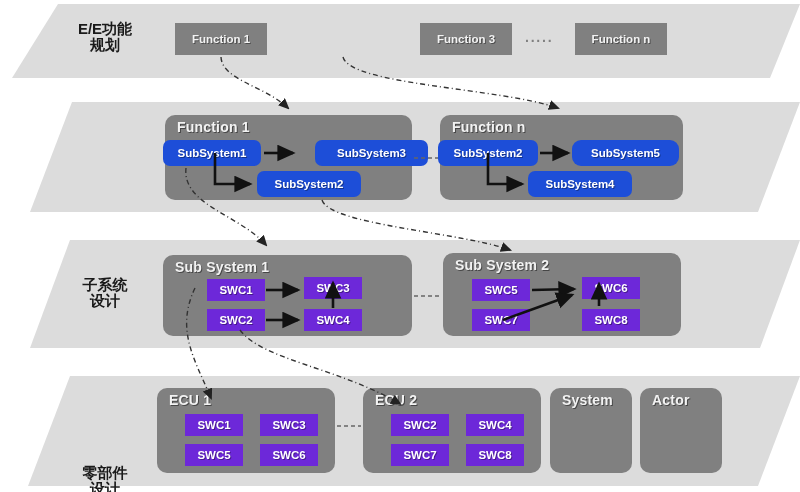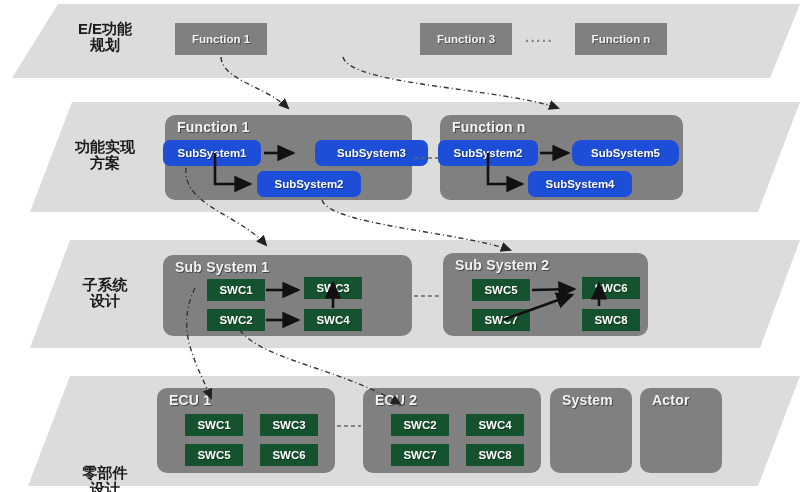--- a/index.html
+++ b/index.html
@@ -18,21 +18,21 @@
        font-weight:bold;font-size:14px;letter-spacing:.2px;
        text-shadow:1px 1px 0 rgba(0,0,0,.45);}
 
   
   .fbox{position:absolute;background:#808080;color:#F2F2F2;font-weight:bold;
         font-size:11.5px;display:flex;align-items:center;justify-content:center;
         text-shadow:1px 1px 0 rgba(0,0,0,.4);}
   .sbox{position:absolute;background:#1d4ed8;color:#ffffff;font-weight:bold;
         font-size:11.5px;border-radius:7px;display:flex;align-items:center;
         justify-content:center;text-shadow:1px 1px 0 rgba(0,0,0,.35);}
-  .swc{position:absolute;background:#14532d;color:#ffffff;font-weight:bold;
+  .swc{position:absolute;background:#6d28d9;color:#ffffff;font-weight:bold;
        font-size:11.5px;display:flex;align-items:center;justify-content:center;
        text-shadow:1px 1px 0 rgba(0,0,0,.35);}
   .ellip{position:absolute;color:#808080;font-weight:bold;font-size:14px;
          letter-spacing:1px;}
 
   svg.ov{position:absolute;left:0;top:0;width:800px;height:492px;
          pointer-events:none;overflow:visible;}
 </style>
 </head>
 <body>
@@ -49,22 +49,20 @@
 
   <div class="fbox" style="left:175px;top:23px;width:92px;height:32px;">Function 1</div>
   <div class="fbox" style="left:420px;top:23px;width:92px;height:32px;">Function 3</div>
   <div class="ellip" style="left:525px;top:33px;">·····</div>
   <div class="fbox" style="left:575px;top:23px;width:92px;height:32px;">Function n</div>
 
   <div class="band" style="left:0;top:100px;width:800px;height:114px;background:transparent;">
     <svg width="800" height="114" style="position:absolute;left:0;top:0;">
       <polygon points="72,2 800,2 758,112 30,112" fill="#DCDCDC"></polygon>
     </svg>
-    <div class="lbl" style="left:50px;top:39px;width:110px;">功能实现
-方案</div>
   </div>
 
   <div class="grp" style="left:165px;top:115px;width:247px;height:85px;">
     <div class="gtitle">Function 1</div>
     <div class="sbox" style="left:-2px;top:25px;width:98px;height:26px;">SubSystem1</div>
     <div class="sbox" style="left:150px;top:25px;width:113px;height:26px;">SubSystem3</div>
     <div class="sbox" style="left:92px;top:56px;width:104px;height:26px;">SubSystem2</div>
   </div>
 
   <div class="grp" style="left:440px;top:115px;width:243px;height:85px;">
@@ -83,21 +81,21 @@
   </div>
 
   <div class="grp" style="left:163px;top:255px;width:249px;height:81px;">
     <div class="gtitle">Sub System 1</div>
     <div class="swc" style="left:44px;top:24px;width:58px;height:22px;">SWC1</div>
     <div class="swc" style="left:141px;top:22px;width:58px;height:22px;">SWC3</div>
     <div class="swc" style="left:44px;top:54px;width:58px;height:22px;">SWC2</div>
     <div class="swc" style="left:141px;top:54px;width:58px;height:22px;">SWC4</div>
   </div>
 
-  <div class="grp" style="left:443px;top:253px;width:205px;height:83px;text-decoration:underline;">
+  <div class="grp" style="left:443px;top:253px;width:238px;height:83px;text-decoration:underline;">
     <div class="gtitle">Sub System 2</div>
     <div class="swc" style="left:29px;top:26px;width:58px;height:22px;">SWC5</div>
     <div class="swc" style="left:139px;top:24px;width:58px;height:22px;">SWC6</div>
     <div class="swc" style="left:29px;top:56px;width:58px;height:22px;">SWC7</div>
     <div class="swc" style="left:139px;top:56px;width:58px;height:22px;">SWC8</div>
   </div>
 
   <div class="band" style="left:0;top:372px;width:800px;height:118px;background:transparent;">
     <svg width="800" height="118" style="position:absolute;left:0;top:0;">
       <polygon points="70,4 800,4 758,114 28,114" fill="#DCDCDC"></polygon>

